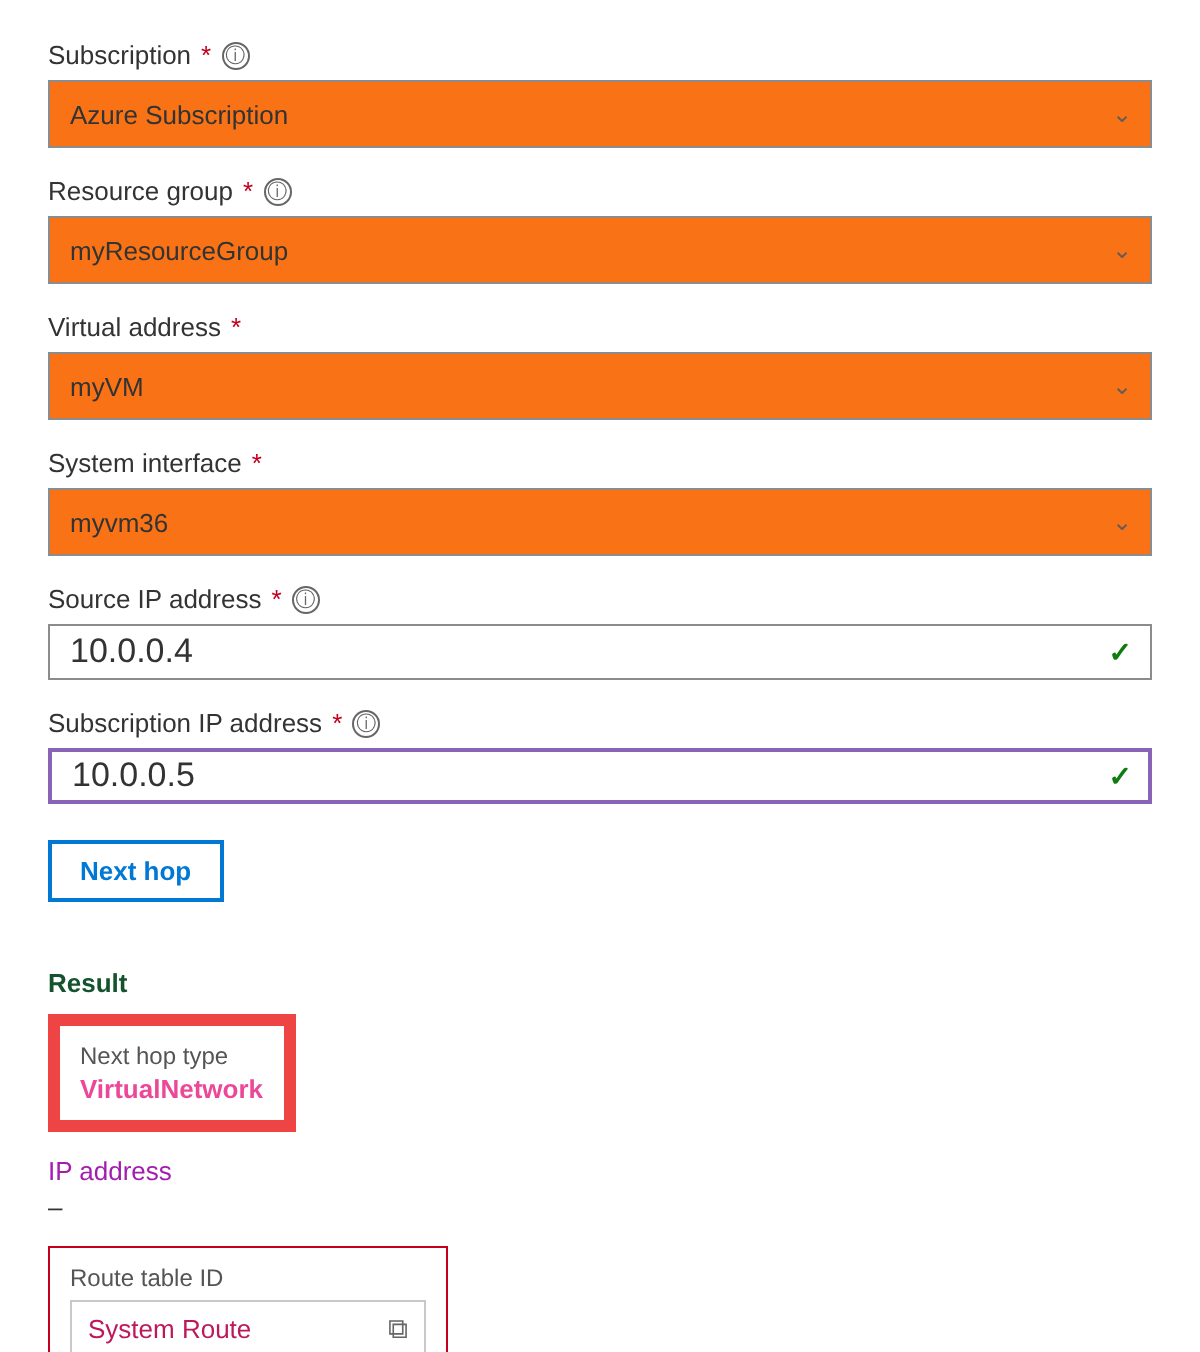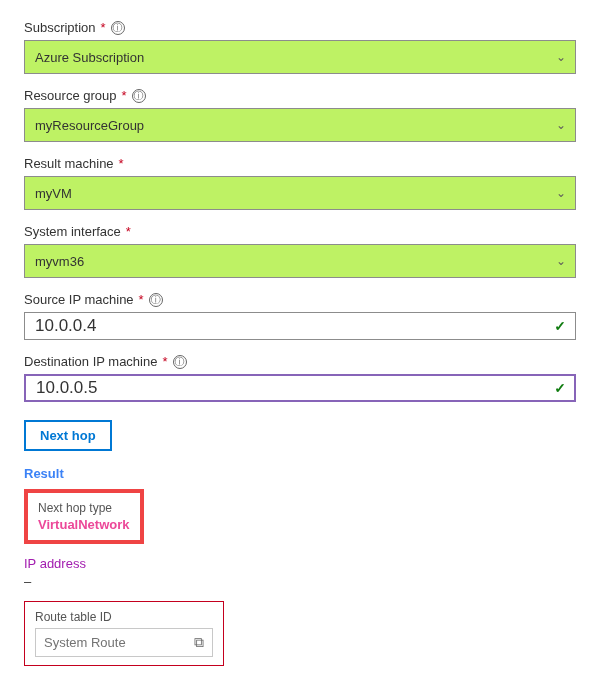--- a/index.html
+++ b/index.html
@@ -47,21 +47,21 @@
 
     .select-wrapper {
       position: relative;
       width: 100%;
     }
 
     .select-field {
       width: 100%;
       padding: 7px 32px 7px 10px;
       border: 1px solid #8c8c8c;
-      background: #bef264;
+      background: #f97316;
       font-size: 13px;
       color: #333;
       appearance: none;
       cursor: pointer;
       height: 34px;
     }
 
     .select-arrow {
       position: absolute;
       right: 10px;
@@ -107,36 +107,36 @@
 
     .next-hop-btn {
       background: #fff;
       border: 2px solid #0078d4;
       color: #0078d4;
       padding: 6px 14px;
       font-size: 13px;
       font-weight: 600;
       cursor: pointer;
       margin-top: 4px;
-      margin-bottom: 11px;
+      margin-bottom: 29px;
     }
 
     .result-section {
       margin-top: 4px;
     }
 
     .result-title {
       font-size: 13px;
       font-weight: 600;
-      color: #3b82f6;
+      color: #14532d;
       margin-bottom: 8px;
     }
 
     .result-box {
-      border: 4px solid #ef4444;
+      border: 6px solid #ef4444;
       padding: 8px 10px;
       display: inline-block;
       min-width: 120px;
       margin-bottom: 12px;
     }
 
     .result-box .box-label {
       font-size: 12px;
       color: #555;
       margin-bottom: 2px;
@@ -182,21 +182,21 @@
       align-items: center;
       gap: 8px;
       border: 1px solid #c8c8c8;
       padding: 5px 8px;
       background: #fff;
       min-width: 160px;
     }
 
     .route-table-text {
       font-size: 13px;
-      color: #737373;
+      color: #be185d;
       flex: 1;
     }
 
     .copy-icon {
       color: #666;
       font-size: 14px;
       cursor: pointer;
     }
   </style>
 </head>
@@ -230,21 +230,21 @@
     <select class="select-field">
       <option>myResourceGroup</option>
     </select>
     <span class="select-arrow">⌄</span>
   </div>
 </div>
 
 
 <div class="field-group">
   <div class="field-label">
-    <span>Result machine</span>
+    <span>Virtual address</span>
     <span class="required-star">*</span>
   </div>
   <div class="select-wrapper">
     <select class="select-field">
       <option>myVM</option>
     </select>
     <span class="select-arrow">⌄</span>
   </div>
 </div>
 
@@ -258,34 +258,34 @@
     <select class="select-field">
       <option>myvm36</option>
     </select>
     <span class="select-arrow">⌄</span>
   </div>
 </div>
 
 
 <div class="field-group">
   <div class="field-label">
-    <span>Source IP machine</span>
+    <span>Source IP address</span>
     <span class="required-star">*</span>
     <span class="info-icon">ⓘ</span>
   </div>
   <div class="input-wrapper">
     <input type="text" class="text-input valid" value="10.0.0.4" style="">
     <span class="check-icon">✓</span>
   </div>
 </div>
 
 
 <div class="field-group">
   <div class="field-label">
-    <span>Destination IP machine</span>
+    <span>Subscription IP address</span>
     <span class="required-star">*</span>
     <span class="info-icon">ⓘ</span>
   </div>
   <div class="input-wrapper">
     <input type="text" class="text-input active-border" value="10.0.0.5" style="">
     <span class="check-icon">✓</span>
   </div>
 </div>
 
 

